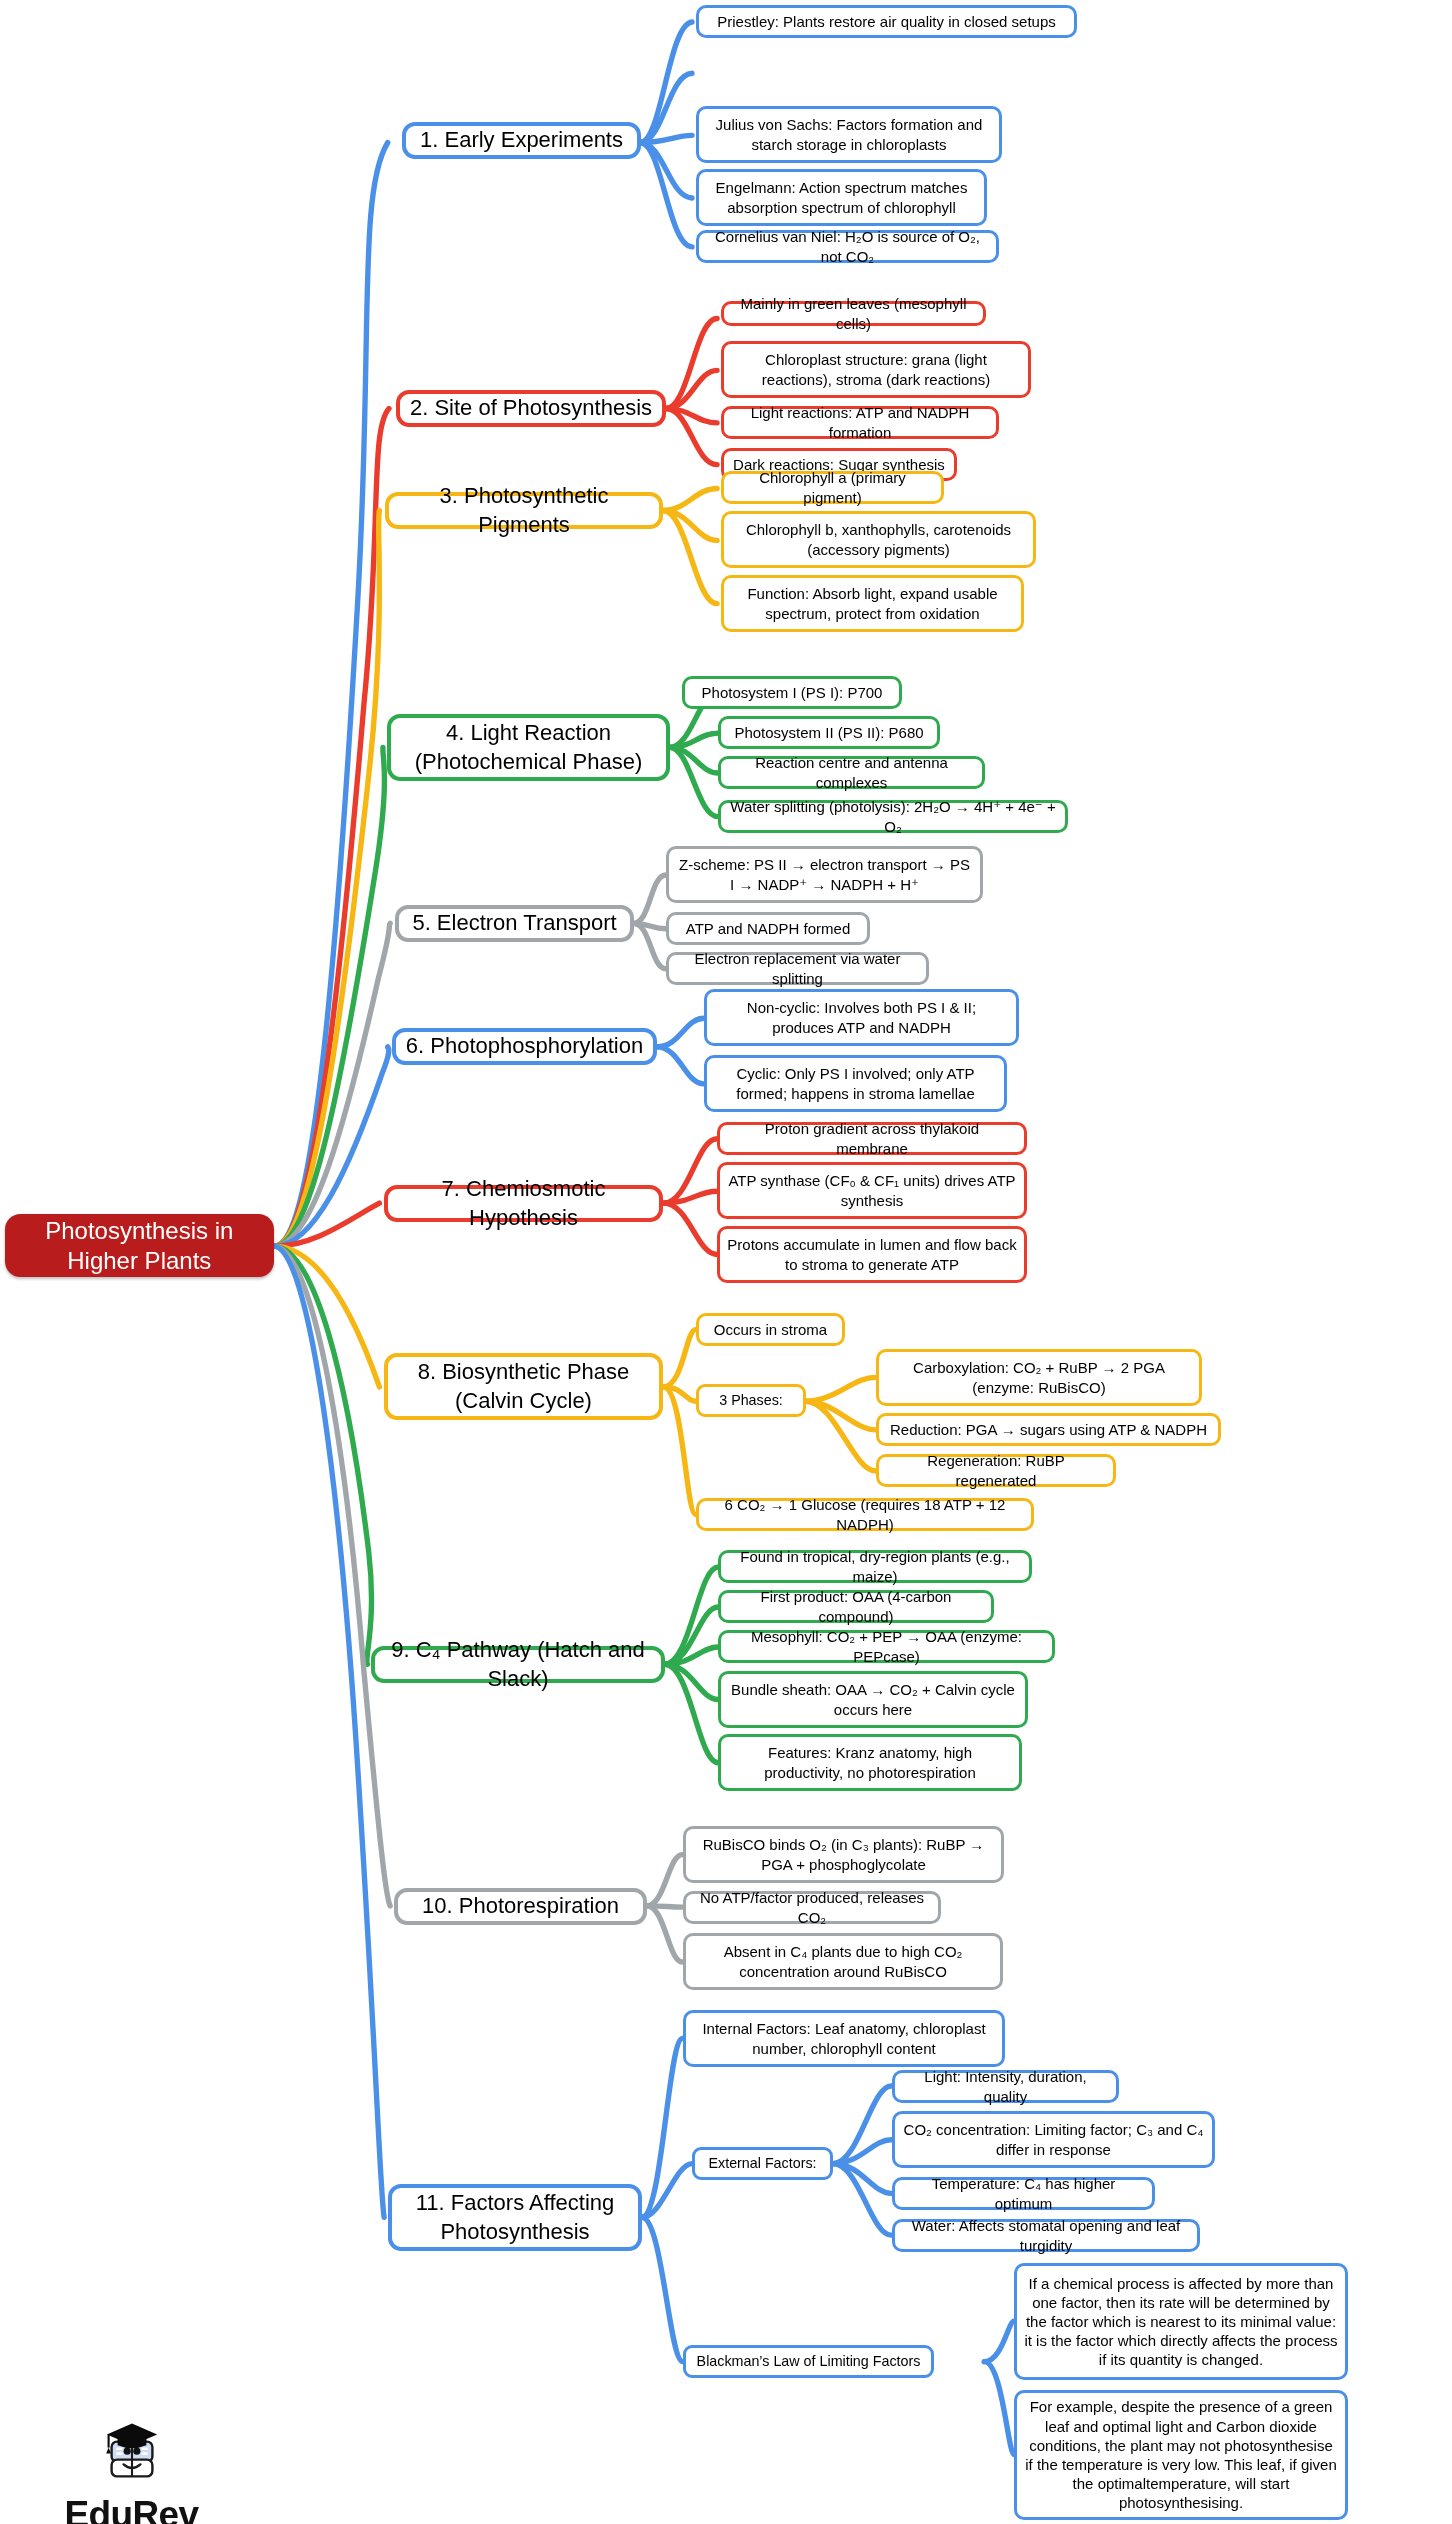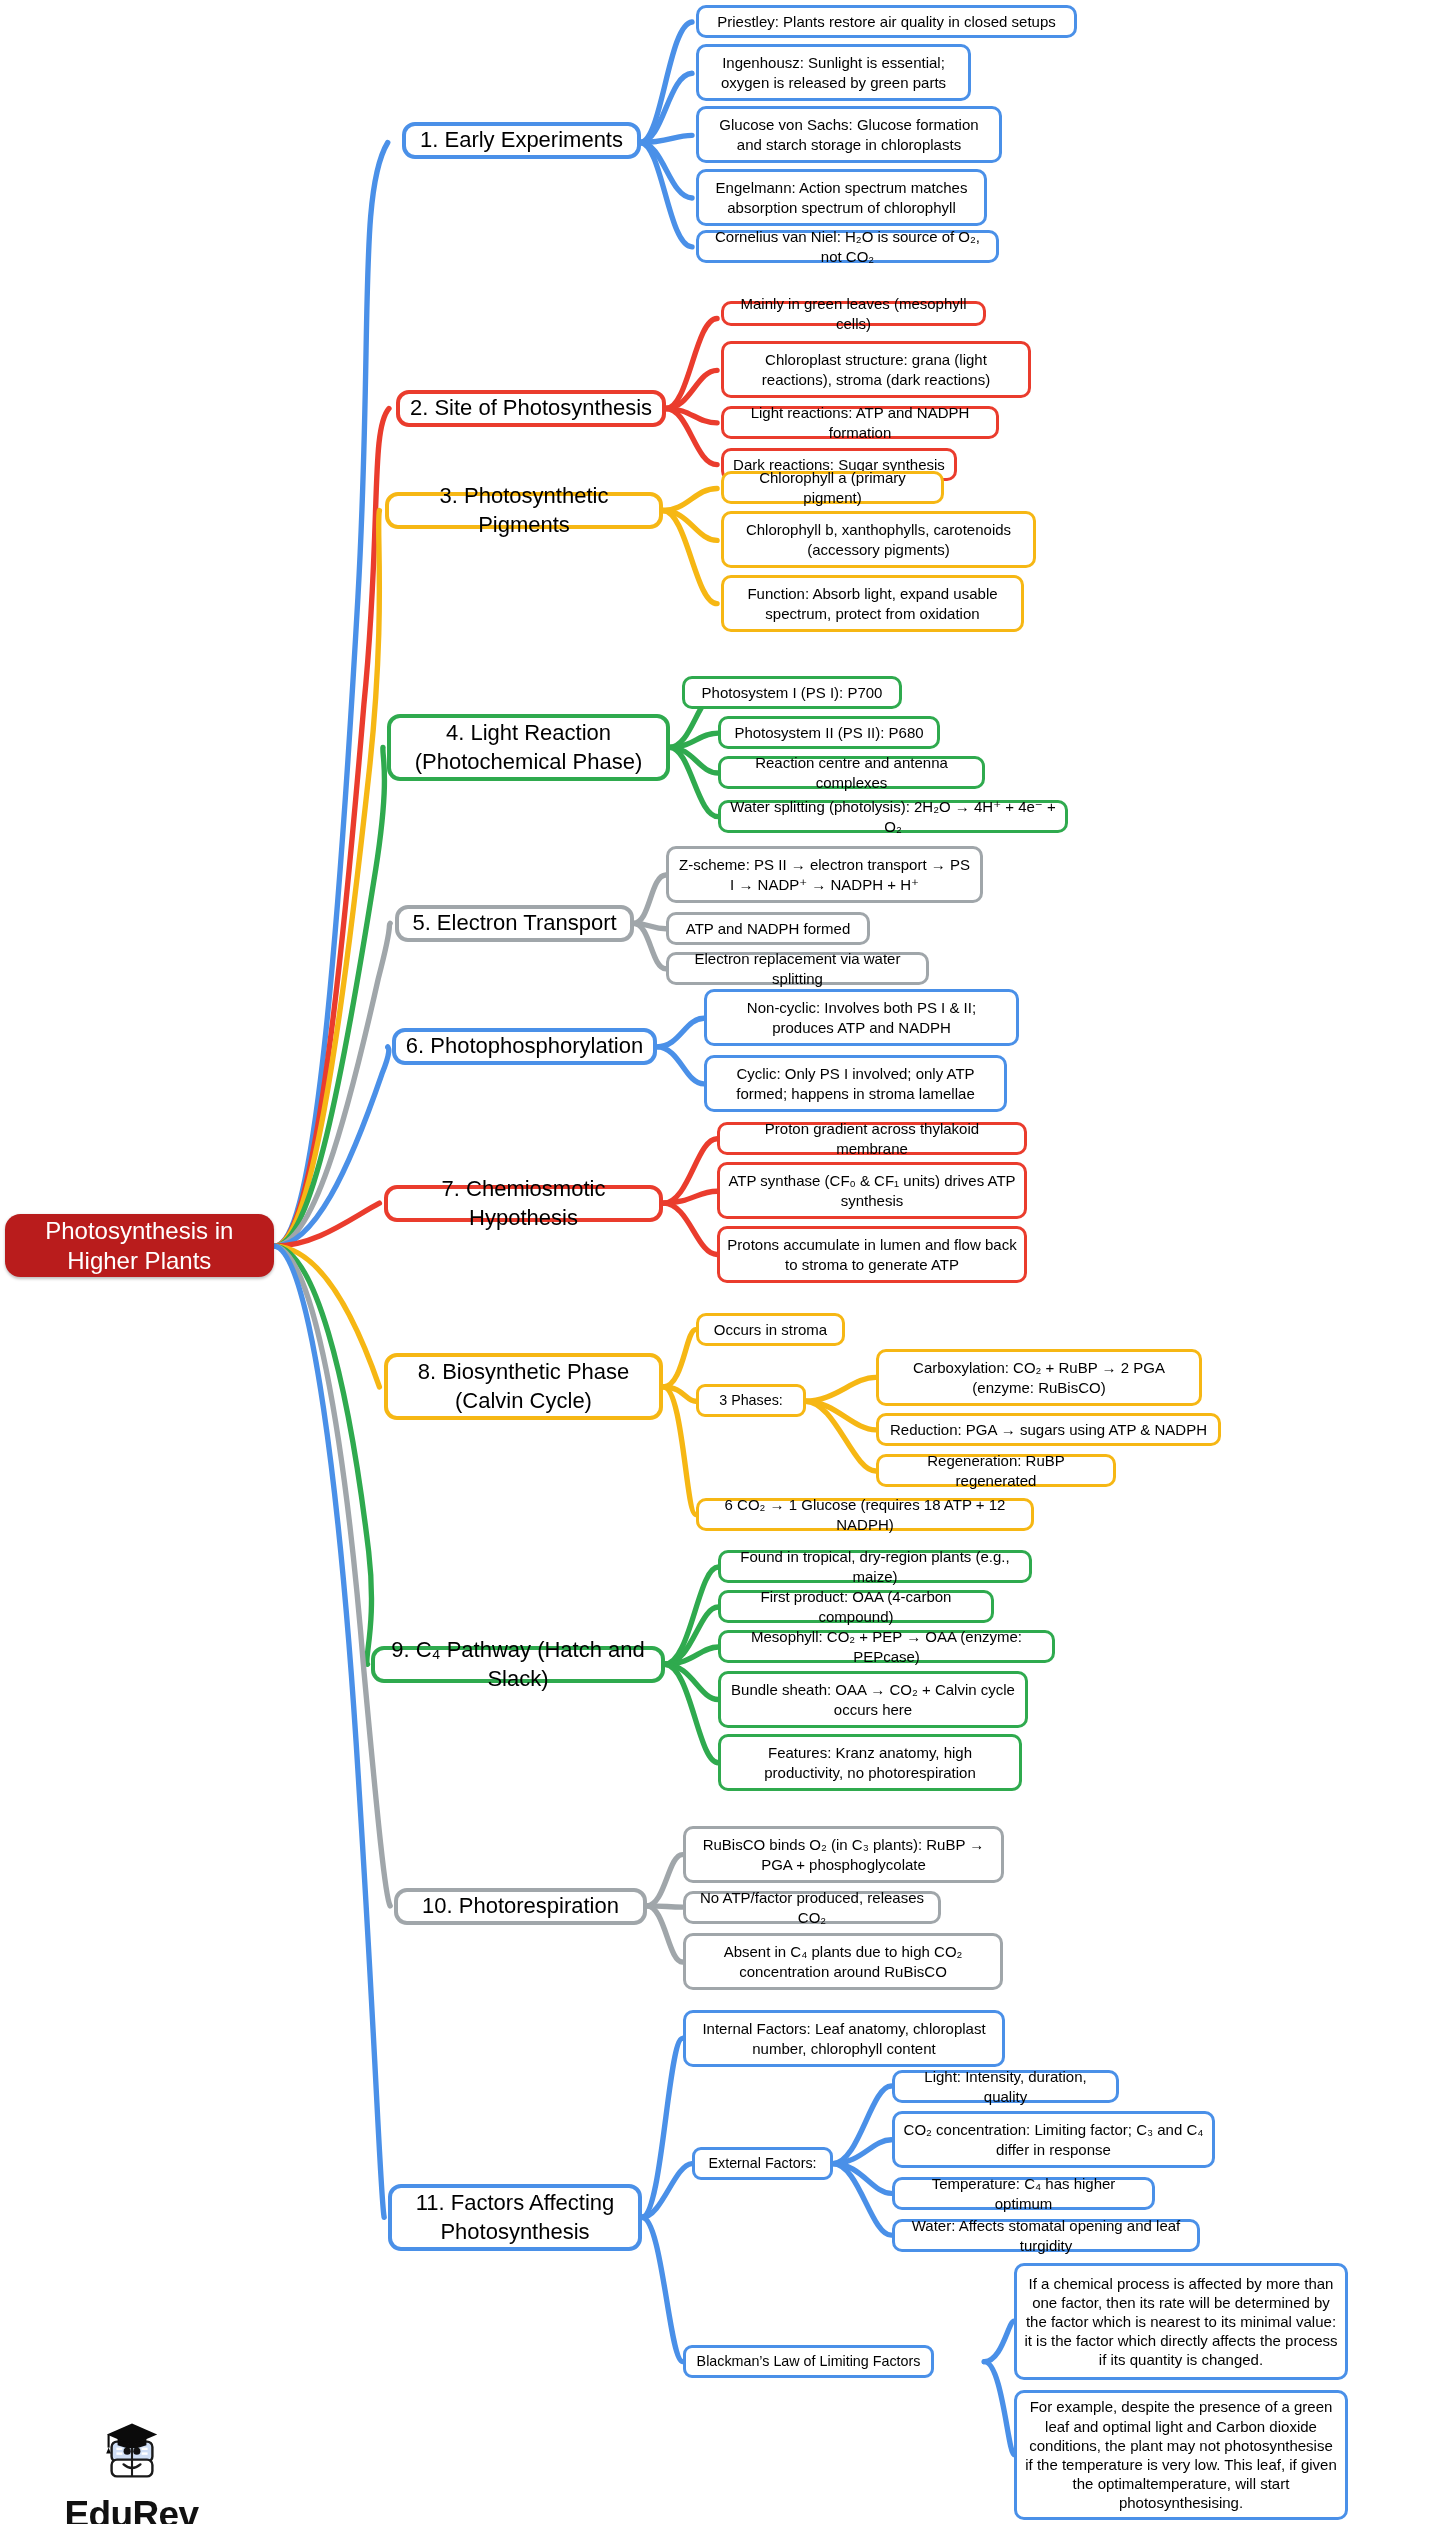--- a/index.html
+++ b/index.html
@@ -119,22 +119,21 @@
       <path d="M1396 3626 C 1440 3626, 1460 3746, 1494 3746" stroke="#4a90e8"></path>
       <path d="M1650 3958 C 1680 3958, 1690 3890, 1700 3890" stroke="#4a90e8"></path>
       <path d="M1650 3958 C 1680 3958, 1690 4114, 1700 4114" stroke="#4a90e8"></path>
     </g>
   </svg>
 
   <div class="node root" style="left:4.8px;top:1214px;width:269px;height:63px;">Photosynthesis in Higher Plants</div>
 
   <div class="node lvl1 c-blue" style="left:402px;top:122px;width:239px;height:37px;">1. Early Experiments</div>
   <div class="node lvl2 c-blue" style="left:696px;top:4.8px;width:381px;height:33px;">Priestley: Plants restore air quality in closed setups</div>
-  <div class="node lvl2 c-blue" style="left:696px;top:44px;width:275px;height:57px;">Ingenhousz: Sunlight is essential; oxygen is released by green parts</div>
-  <div class="node lvl2 c-blue" style="left:696px;top:106px;width:306px;height:57px;">Glucose von Sachs: Glucose formation and starch storage in chloroplasts</div>
+  <div class="node lvl2 c-blue" style="left:696px;top:106px;width:306px;height:57px;">Julius von Sachs: Factors formation and starch storage in chloroplasts</div>
   <div class="node lvl2 c-blue" style="left:696px;top:169px;width:291px;height:57px;">Engelmann: Action spectrum matches absorption spectrum of chlorophyll</div>
   <div class="node lvl2 c-blue" style="left:696px;top:230px;width:303px;height:33px;">Cornelius van Niel: H₂O is source of O₂, not CO₂</div>
 
   <div class="node lvl1 c-red" style="left:396px;top:390px;width:270px;height:37px;">2. Site of Photosynthesis</div>
   <div class="node lvl2 c-red" style="left:721px;top:301px;width:265px;height:25px;">Mainly in green leaves (mesophyll cells)</div>
   <div class="node lvl2 c-red" style="left:721px;top:341px;width:310px;height:57px;">Chloroplast structure: grana (light reactions), stroma (dark reactions)</div>
   <div class="node lvl2 c-red" style="left:721px;top:406px;width:278px;height:33px;">Light reactions: ATP and NADPH formation</div>
   <div class="node lvl2 c-red" style="left:721px;top:448px;width:236px;height:33px;">Dark reactions: Sugar synthesis</div>
 
   <div class="node lvl1 c-yellow" style="left:385px;top:492px;width:278px;height:37px;">3. Photosynthetic Pigments</div>

